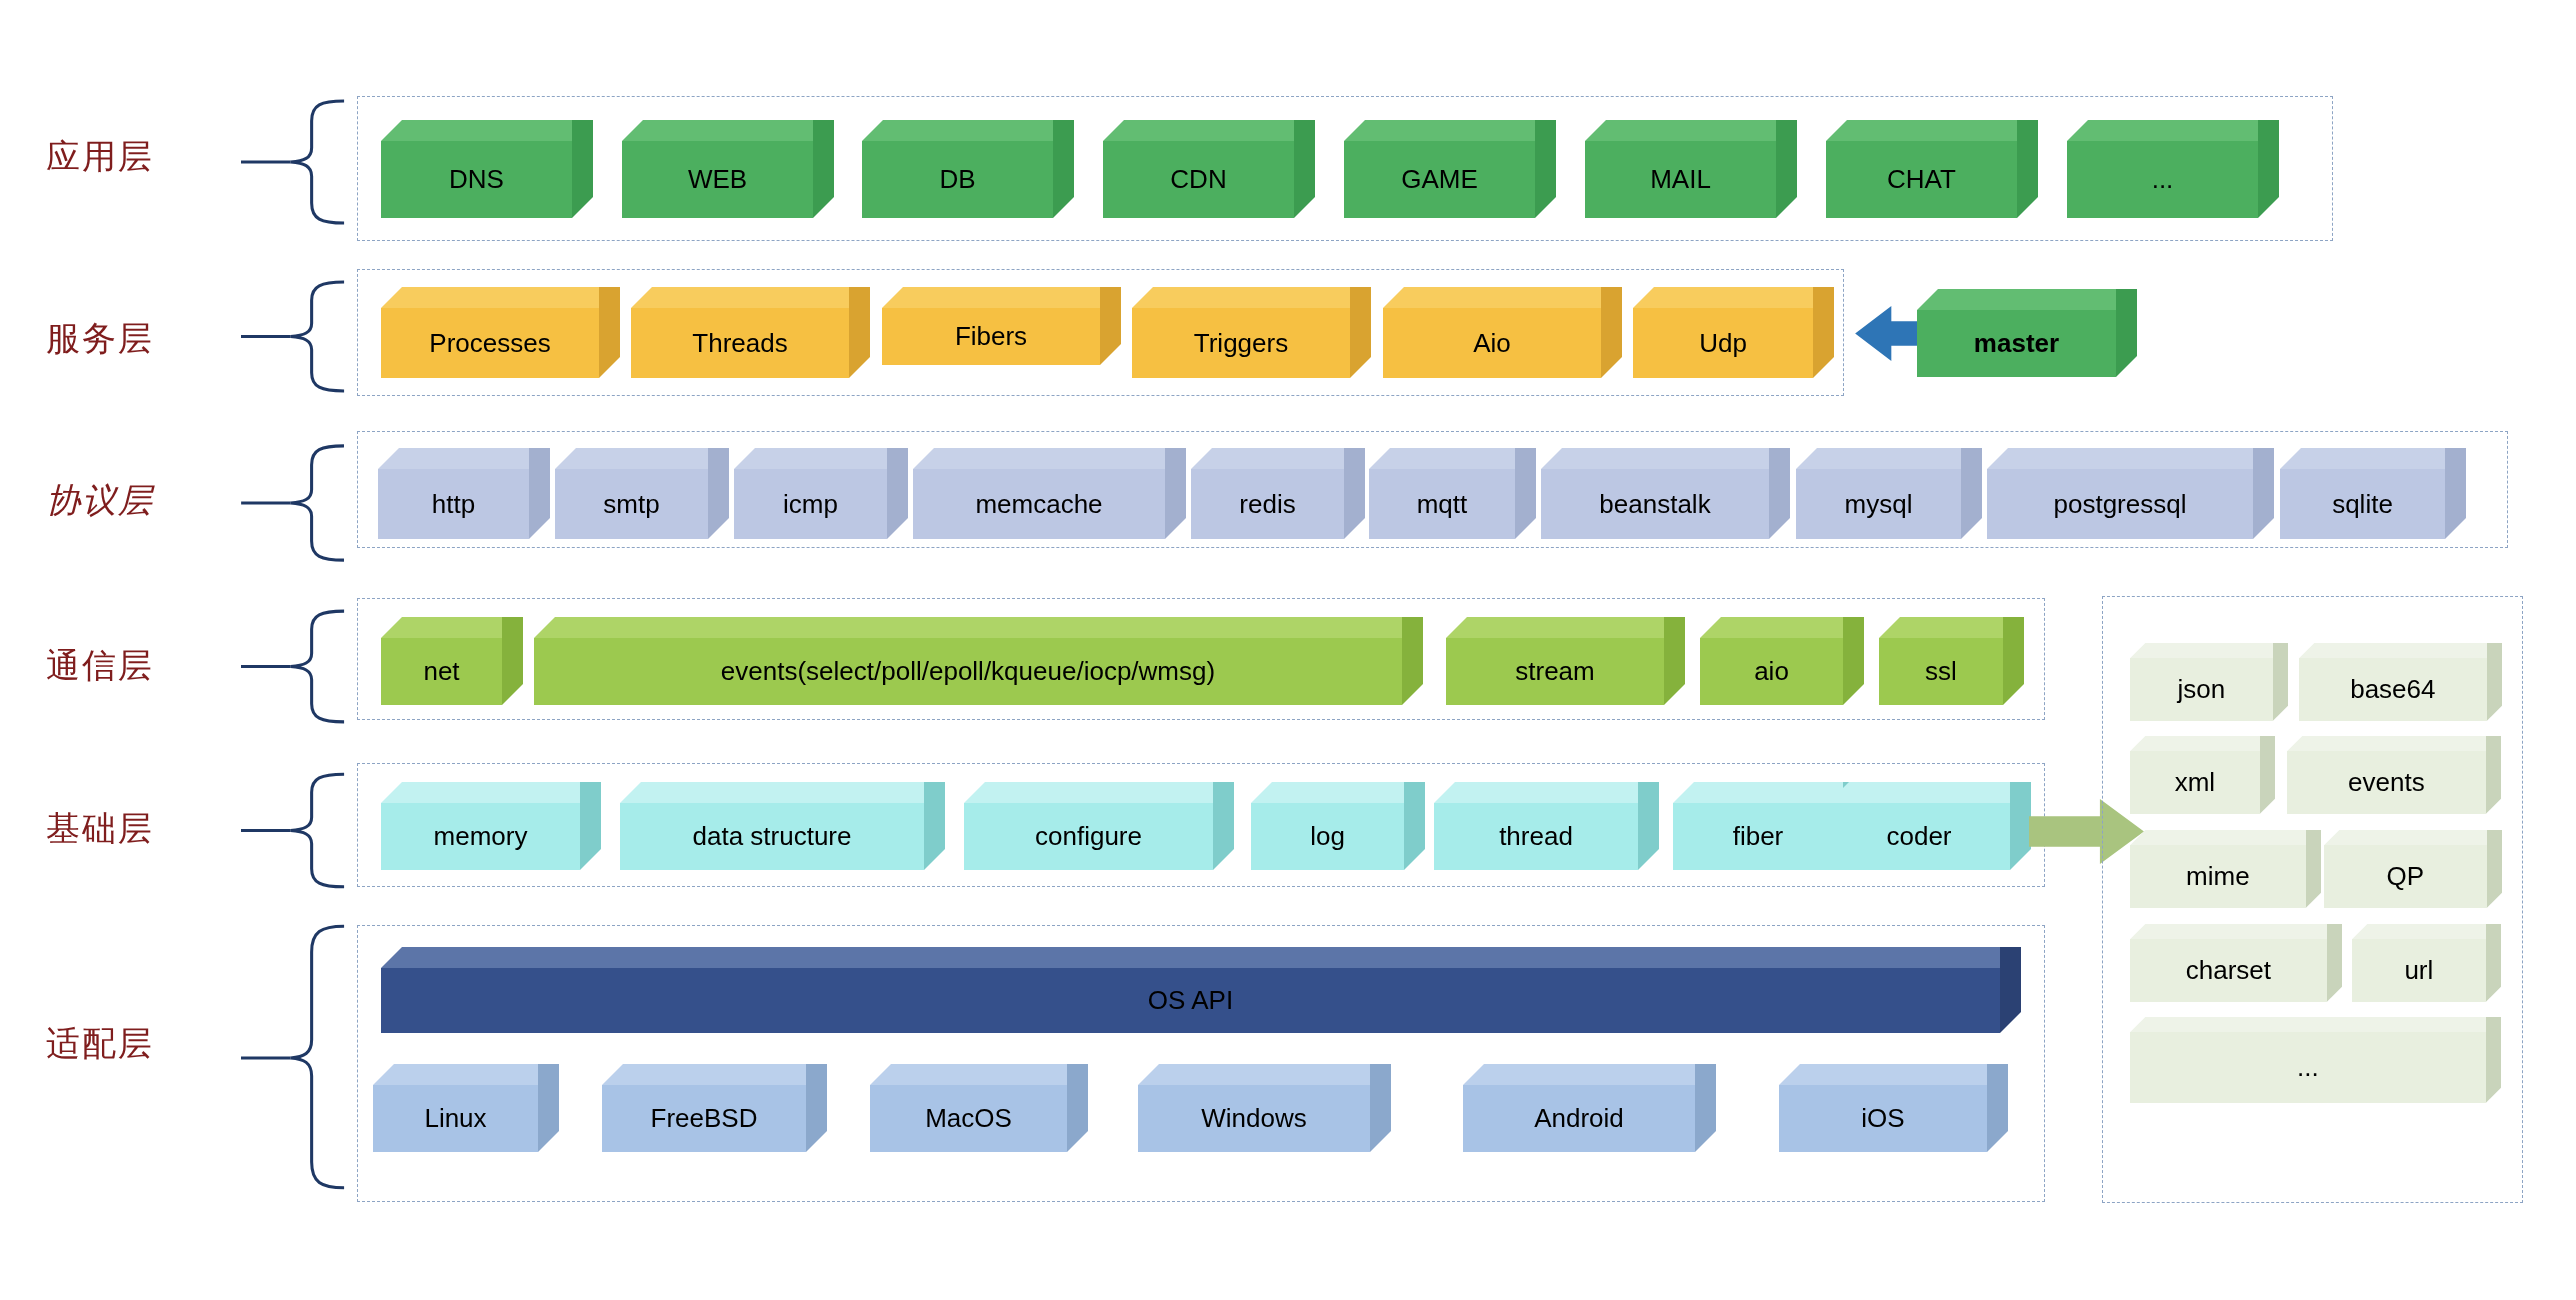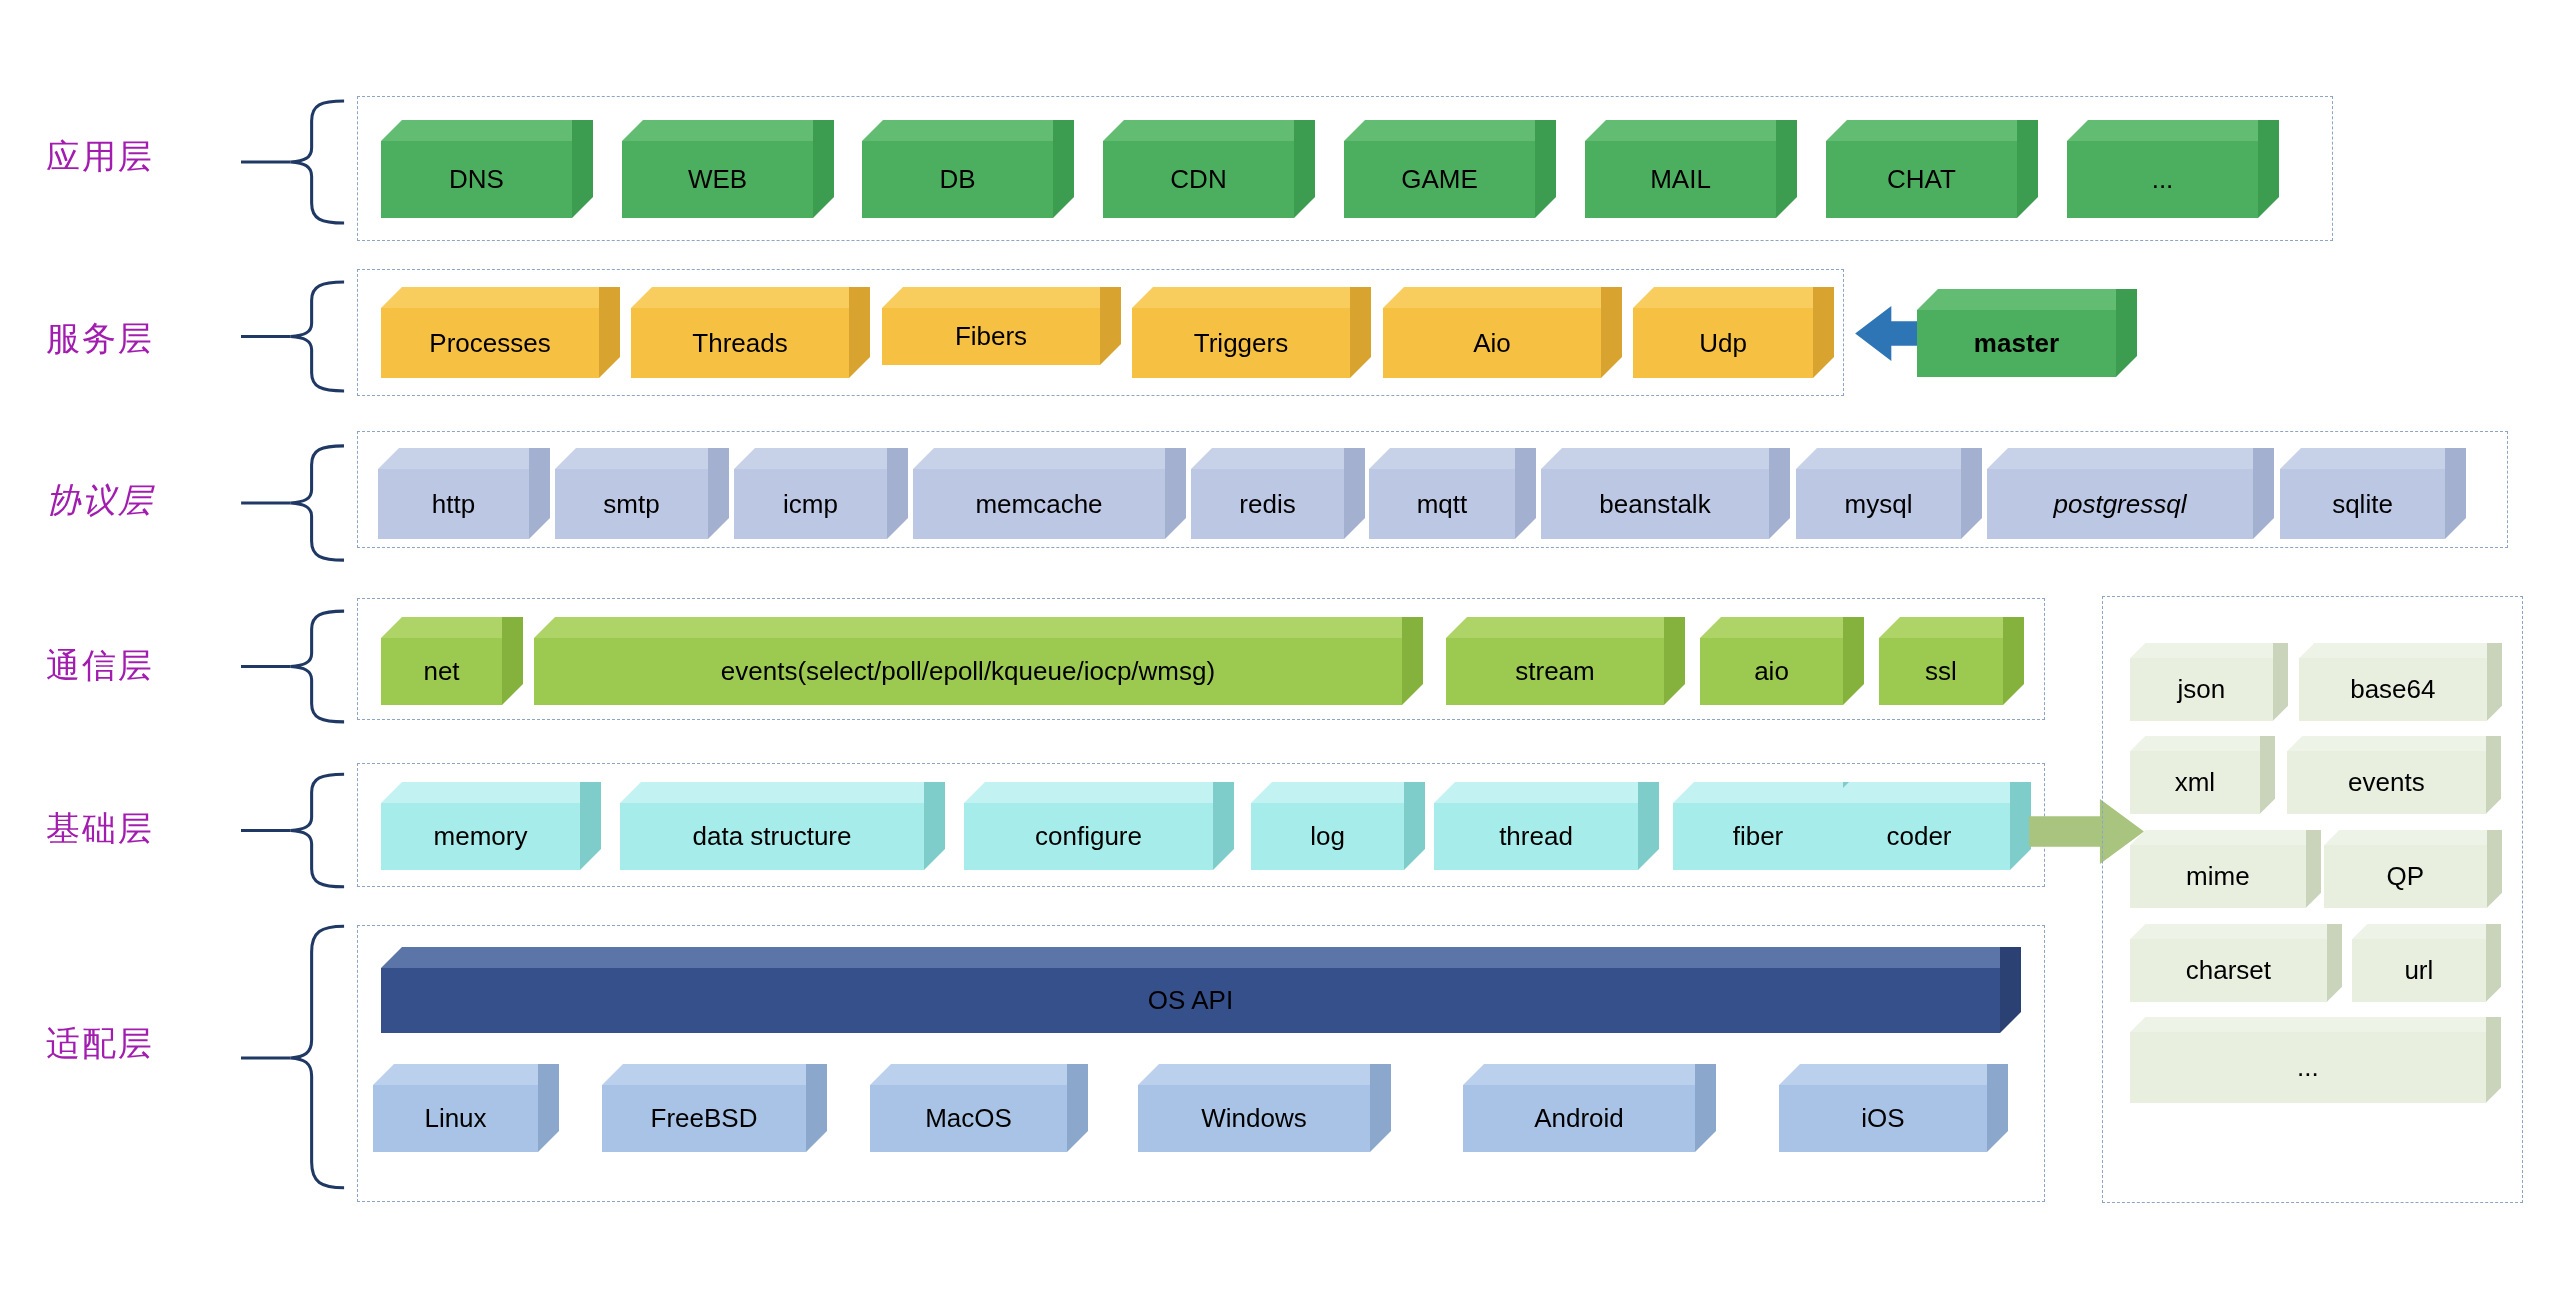--- a/index.html
+++ b/index.html
@@ -9,21 +9,21 @@
     background: #ffffff;
     font-family: "Liberation Sans", "DejaVu Sans", sans-serif;
     overflow: hidden;
   }
   #stage { position: relative; width: 2576px; height: 1300px; }
 
   
   .layer-label {
     position: absolute;
     font-size: 34px;
-    color: #a21caf;
+    color: #7f1d1d;
     white-space: nowrap;
     letter-spacing: 1.9px;
   }
 
   
   .brace { position: absolute; }
   .brace svg { display: block; overflow: visible; }
 
   
   .frame {
@@ -284,21 +284,21 @@
   <div class="box c-periwinkle" style="left:1541px; top:448px; width:249px; height:91px;">
     <div class="top"></div>
     <div class="side"></div>
     <div class="front">beanstalk</div>
   </div>
   <div class="box c-periwinkle" style="left:1796px; top:448px; width:186px; height:91px;">
     <div class="top"></div>
     <div class="side"></div>
     <div class="front">mysql</div>
   </div>
-  <div class="box c-periwinkle" style="left:1987px; top:448px; width:287px; height:91px;font-style:italic;">
+  <div class="box c-periwinkle" style="left:1987px; top:448px; width:287px; height:91px;">
     <div class="top"></div>
     <div class="side"></div>
     <div class="front">postgressql</div>
   </div>
   <div class="box c-periwinkle" style="left:2280px; top:448px; width:186px; height:91px;">
     <div class="top"></div>
     <div class="side"></div>
     <div class="front">sqlite</div>
   </div>
 

